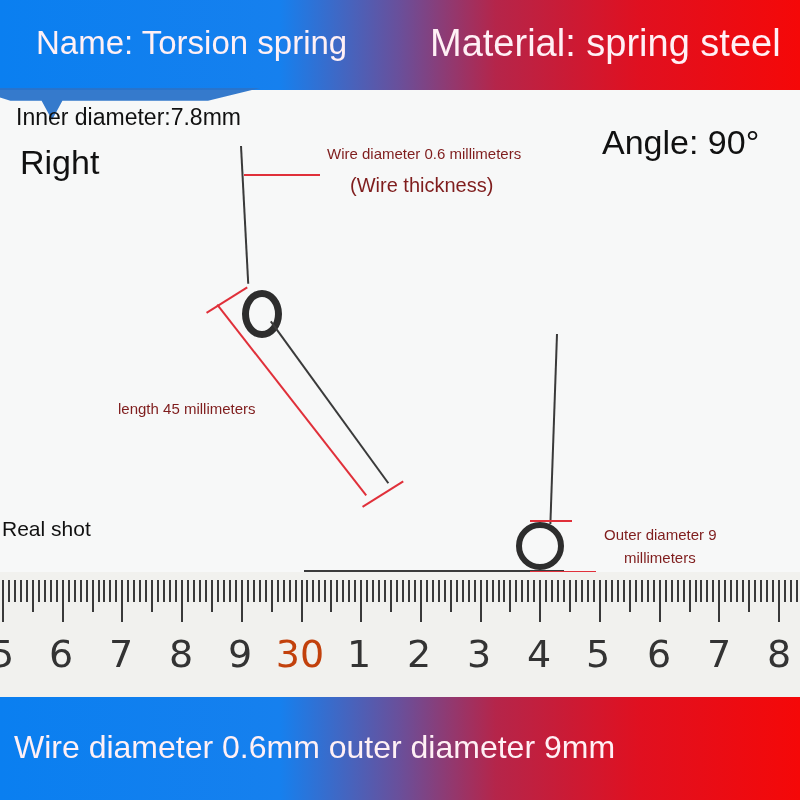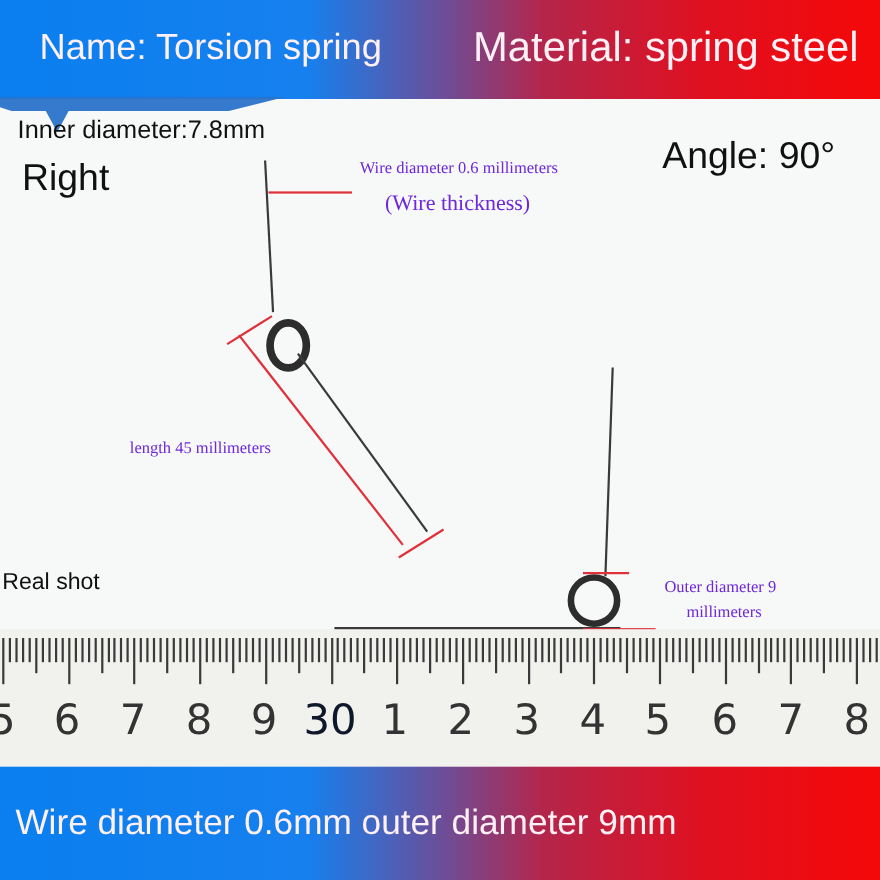--- a/index.html
+++ b/index.html
@@ -4,27 +4,27 @@
 <style>
   html,body{margin:0;padding:0;}
   body{width:800px;height:800px;position:relative;overflow:hidden;background:#f7f8f8;font-family:"Liberation Sans",sans-serif;}
   .band{position:absolute;left:0;width:800px;background:linear-gradient(90deg,#0a7ff0 0%,#1680ee 35%,#6a4f9a 50%,#b5254a 62%,#e01020 80%,#f50808 100%);}
   .top-band{top:0;height:90px;}
   .bottom-band{top:697px;height:103px;}
   .band-text{position:absolute;color:#fff0f5;font-family:"Liberation Sans",sans-serif;font-stretch:condensed;white-space:nowrap;}
   .tab-wedge{position:absolute;left:0;top:88px;width:260px;height:32px;background:#2a73c9;clip-path:polygon(0 0,100% 0,80% 40%,24% 40%,20% 100%,16% 40%,4% 40%,0 30%);opacity:.95;}
   .label{position:absolute;white-space:nowrap;}
   .black{color:#111;}
-  .red{color:#6d28d9;font-family:Liberation Serif, serif;}
+  .red{color:#7f1d1d;}
   .annot-line{position:absolute;background:#e0303a;transform-origin:0 0;}
   .wire{position:absolute;background:#3a3a3a;transform-origin:0 0;}
   .ruler{position:absolute;left:0;top:572px;width:800px;height:125px;background:#f1f1ee;}
   .tick{position:absolute;top:0;width:2px;background:#3a3a3a;}
   .num{position:absolute;top:60px;font-size:38px;color:#333;font-family:"DejaVu Sans",sans-serif;transform:translateX(-50%);}
-  .num.red30{color:#0f172a;}
+  .num.red30{color:#c2410c;}
   .coil{position:absolute;border:6px solid #2d2d2d;border-radius:50%;}
 </style>
 </head>
 <body>
 
 <div class="band top-band">
   <div class="band-text" style="left:36px;top:24px;font-size:33px;">Name: Torsion spring</div>
   <div class="band-text" style="left:430px;top:22px;font-size:38px;">Material: spring steel</div>
 </div>
 <div class="tab-wedge"></div>

